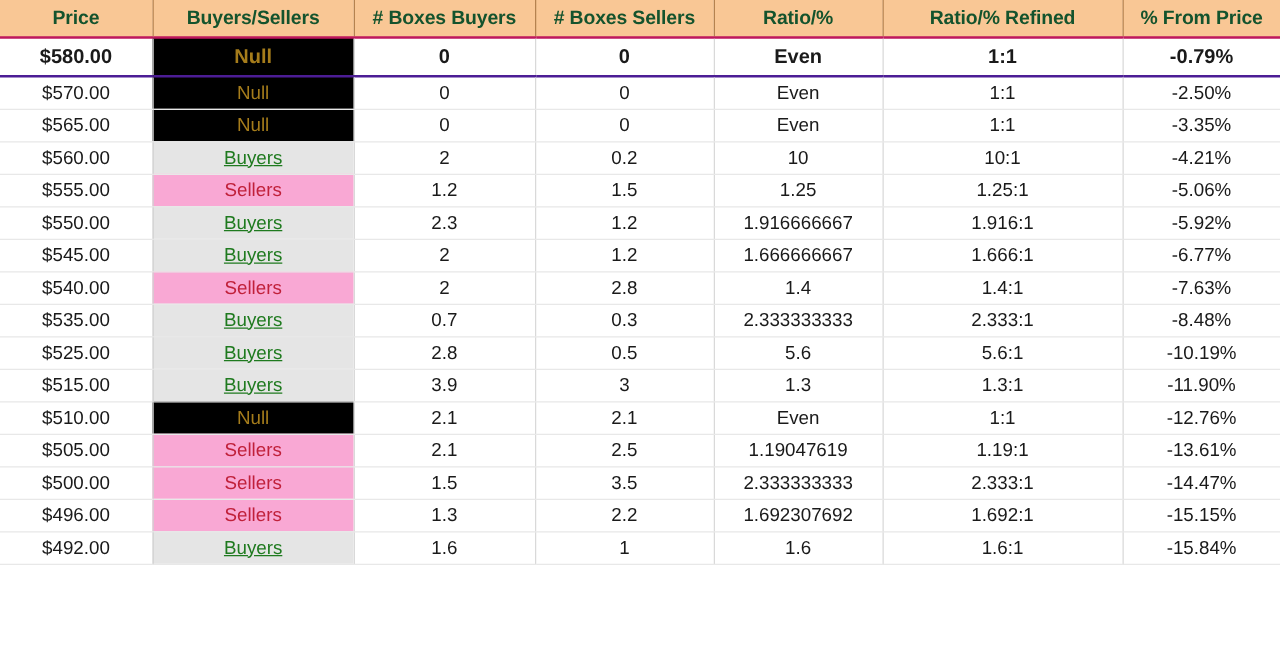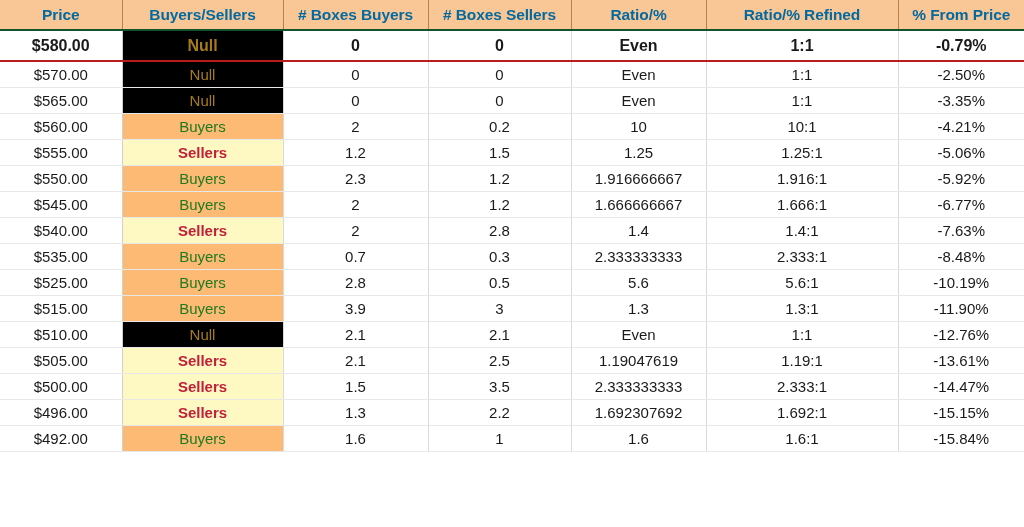--- a/index.html
+++ b/index.html
@@ -25,27 +25,27 @@
   table#grid col.c1 { width: 161px; }
   table#grid col.c2 { width: 145px; }
   table#grid col.c3 { width: 143px; }
   table#grid col.c4 { width: 135px; }
   table#grid col.c5 { width: 192px; }
   table#grid col.c6 { width: 126px; }
 
   thead th {
     height: 30px;
     background: #f9c795;
-    color: #0369a1;
+    color: #14532d;
     font-weight: bold;
     font-size: 15.5px;
     text-align: center;
     vertical-align: middle;
     border-right: 1px solid #b5824f;
-    border-bottom: 2px solid #14532d;
+    border-bottom: 2px solid #be185d;
     white-space: nowrap;
     letter-spacing: -0.1px;
   }
   thead th:last-child { border-right: none; margin-left: 41px; }
 
   tbody td {
     height: 26px;
     font-size: 15px;
     color: #1a1a1a;
     text-align: center;
@@ -55,27 +55,27 @@
     white-space: nowrap;
     background: #ffffff;
   }
   tbody td:last-child { border-right: none; }
   tbody td.col-price { border-right: 1px solid #d0d0d0; }
 
   tbody tr.first-row td {
     height: 31px;
     font-weight: bold;
     font-size: 16px;
-    border-bottom: 2px solid #b91c1c;
+    border-bottom: 2px solid #4c1d95;
   }
 
   
   td.cat-null   { background: #000000; color: #a57c1b; }
-  td.cat-buyers { background: #fdba74; color: #1f7a1f; }
-  td.cat-sellers{ background: #fef9c3; color: #c0203a; font-weight: bold; }
+  td.cat-buyers { background: #e5e5e5; color: #1f7a1f; text-decoration: underline; }
+  td.cat-sellers{ background: #f9a8d4; color: #c0203a; }
   tbody tr.first-row td.cat-null { color: #a57c1b; }
 </style>
 </head>
 <body>
 
 <div id="sheet">
   <table id="grid">
     <colgroup>
       <col class="c0">
         <col class="c1">

